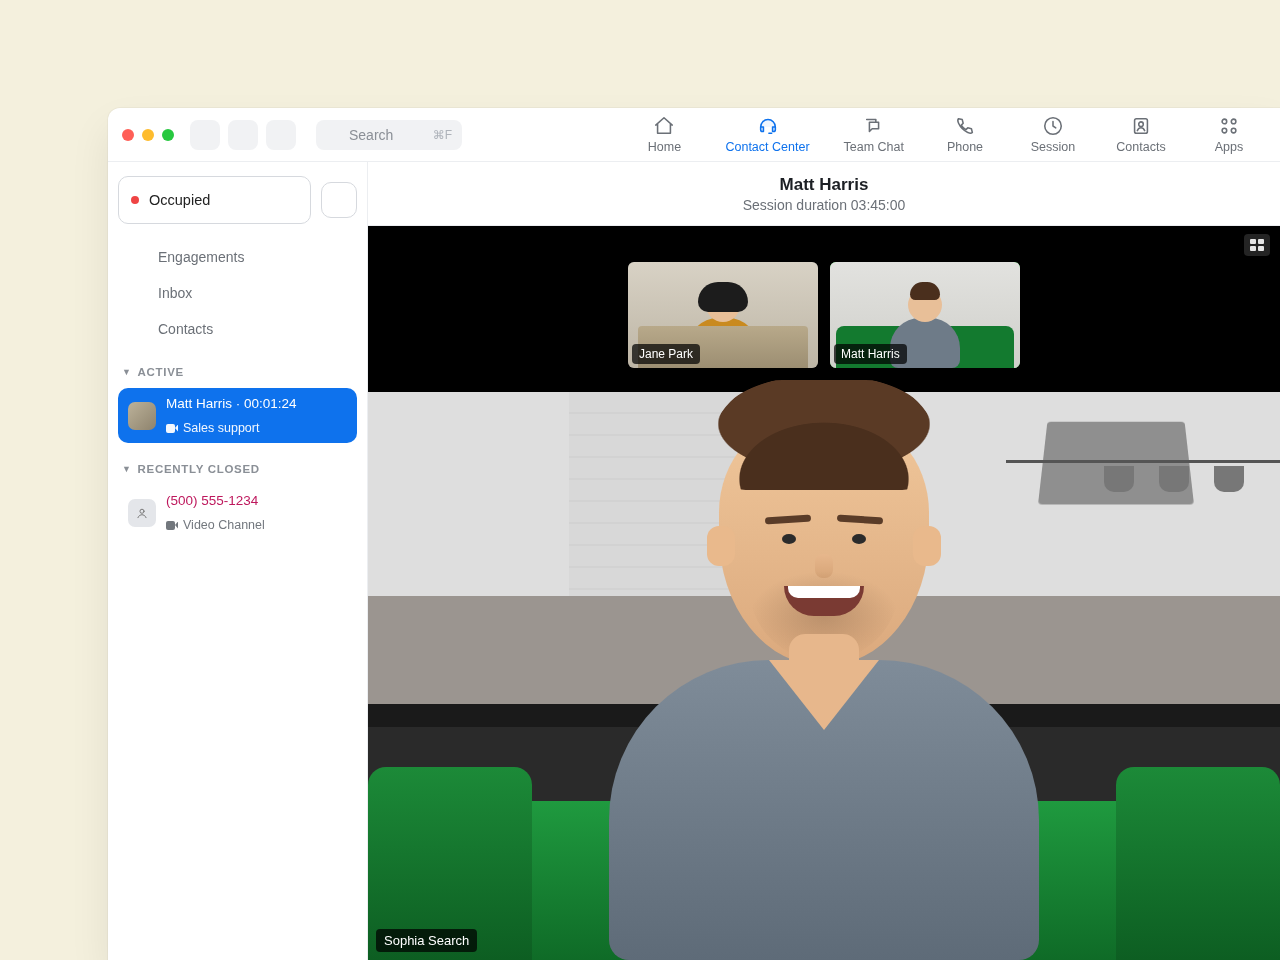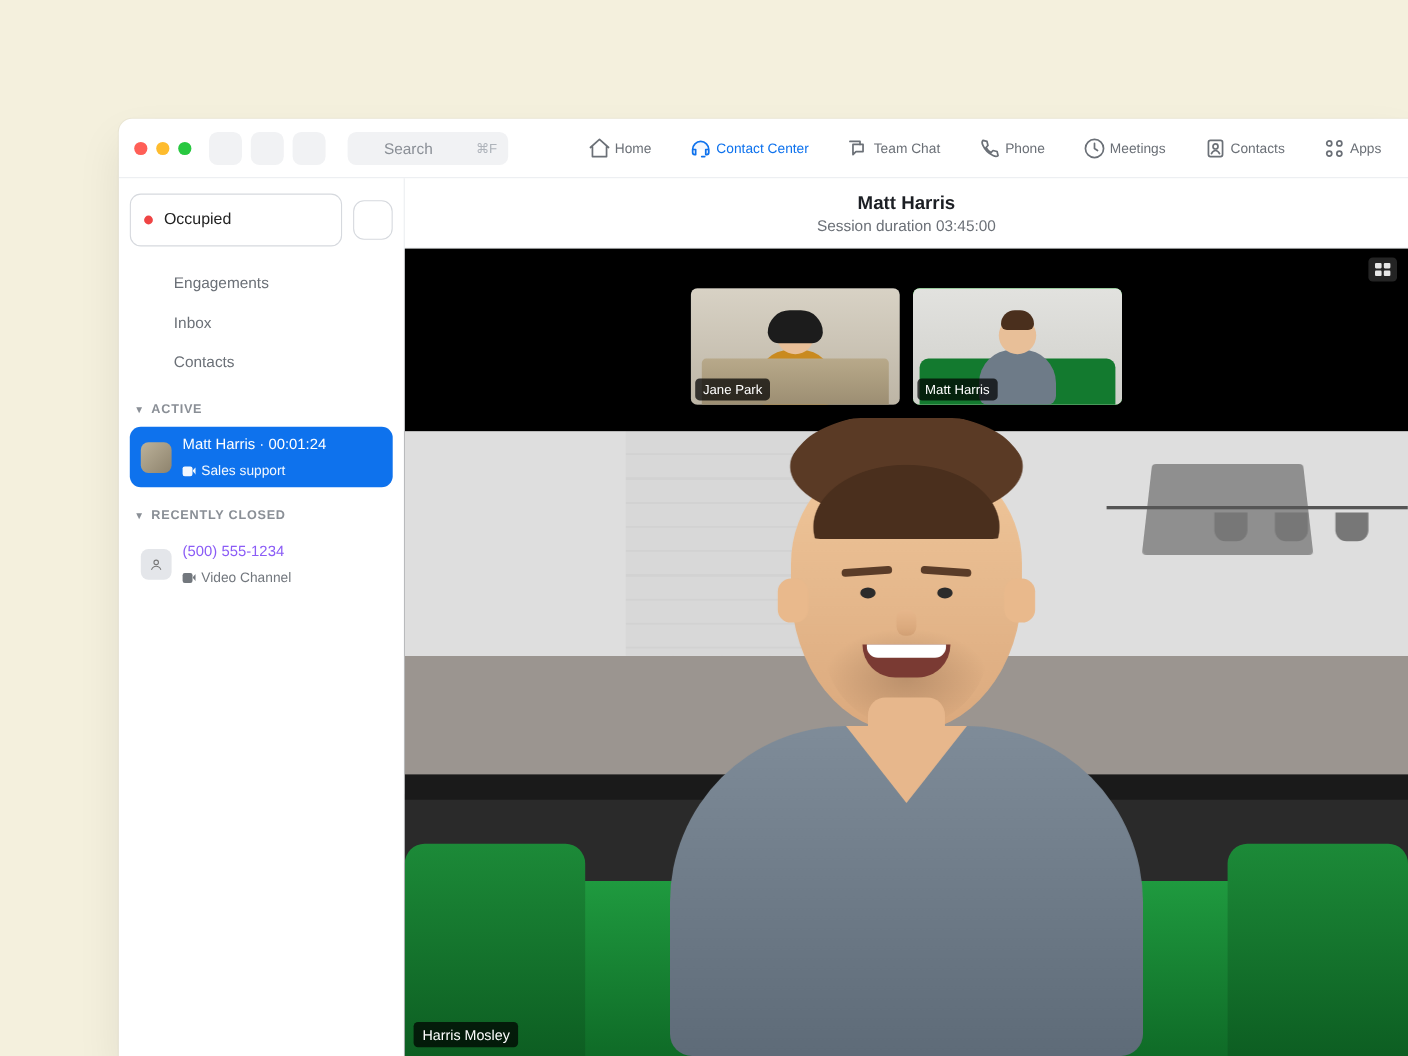--- a/index.html
+++ b/index.html
@@ -33,21 +33,21 @@
     background:#f1f2f4; border-radius:8px;
     display:flex; align-items:center; justify-content:center;
     color:#6b7077; font-size:14px; cursor:pointer;
   }
   .pill.nav { width:30px; }
   .search-pill { width:146px; justify-content:flex-start; padding:0 10px; gap:8px; color:#8a8f96; }
   .search-pill .kbd { margin-left:auto; font-size:12px; color:#aeb3ba; }
 
   .topnav { margin-left:auto; display:flex; gap:34px; padding-right:14px; height:100%; align-items:stretch;}
   .topnav-item {
-    display:flex; flex-direction:row; align-items:center; justify-content:center; gap:3px;
+    display:flex; flex-direction:column; align-items:center; justify-content:center; gap:3px;
     font-size:12.5px; color:#6b7077; cursor:pointer; min-width:54px;
   }
   .topnav-item.active { color:#0e72ed; }
   .topnav-item .ticon { width:22px; height:22px; display:flex; align-items:center; justify-content:center; }
   .topnav-item svg { stroke:#6b7077; }
   .topnav-item.active svg { stroke:#0e72ed; fill:#0e72ed10; }
 
   
   .body { flex:1; display:flex; min-height:0; }
 
@@ -91,21 +91,21 @@
     padding:8px 10px; border-radius:10px; cursor:pointer;
   }
   .conv .avatar {
     width:28px; height:28px; border-radius:7px; background:#d6d9de;
     display:flex; align-items:center; justify-content:center; font-size:11px; font-weight:600; color:#6b4f52;
     flex-shrink:0;
   }
   .conv.active { background:#0e72ed; color:#fff; }
   .conv .line1 { font-size:13.5px; font-weight:500; }
   .conv .line2 { font-size:12.5px; display:flex; align-items:center; gap:5px; opacity:.95;margin-top:10px; }
-  .conv.closed .line1 { color:#8b5cf6; font-weight:500; }
+  .conv.closed .line1 { color:#be185d; font-weight:500; }
   .conv.closed .line2 { color:#6b7077; }
   .cam-glyph { width:12px; height:9px; display:inline-block; position:relative; }
   .cam-glyph::before { content:""; position:absolute; inset:0 3px 0 0; background:currentColor; border-radius:2px; }
   .cam-glyph::after  { content:""; position:absolute; right:0; top:1px; bottom:1px; width:3px; background:currentColor; clip-path: polygon(0 50%,100% 0,100% 100%); }
 
   .avatar.pink { background:#f6c6c6; color:#7a3f45; }
   .avatar.gray { background:#e4e6ea; color:#555; }
   .avatar.photo { background:linear-gradient(135deg,#bcb29a,#8e836d); }
 
   
@@ -292,21 +292,21 @@
           </span>
         <span>Phone</span>
       </div>
       <div class="topnav-item">
         <span class="ticon">
             <svg width="22" height="22" viewBox="0 0 24 24">
               <circle cx="12" cy="12" r="9"></circle>
               <path d="M12 7v5l3 2"></path>
             </svg>
           </span>
-        <span>Meetings</span>
+        <span>Session</span>
       </div>
       <div class="topnav-item">
         <span class="ticon">
             <svg width="22" height="22" viewBox="0 0 24 24">
               <rect x="5" y="4" width="14" height="16" rx="2"></rect>
               <circle cx="12" cy="10" r="2.5"></circle>
               <path d="M8 17c1-2 3-3 4-3s3 1 4 3"></path>
             </svg>
           </span>
         <span>Contacts</span>
@@ -483,19 +483,19 @@
               <div class="nose"></div>
               <div class="stub"></div>
               <div class="mouth"></div>
                 <div class="teeth"></div>
             </div>
             <div class="torso">
               <div class="neck"></div>
                 <div class="v"></div>
             </div>
           </div>
-          <div class="big-tag">Harris Mosley</div>
+          <div class="big-tag">Sophia Search</div>
         </div>
       </div>
     </div>
 
   </div>
 </div>
 
 </body></html>

